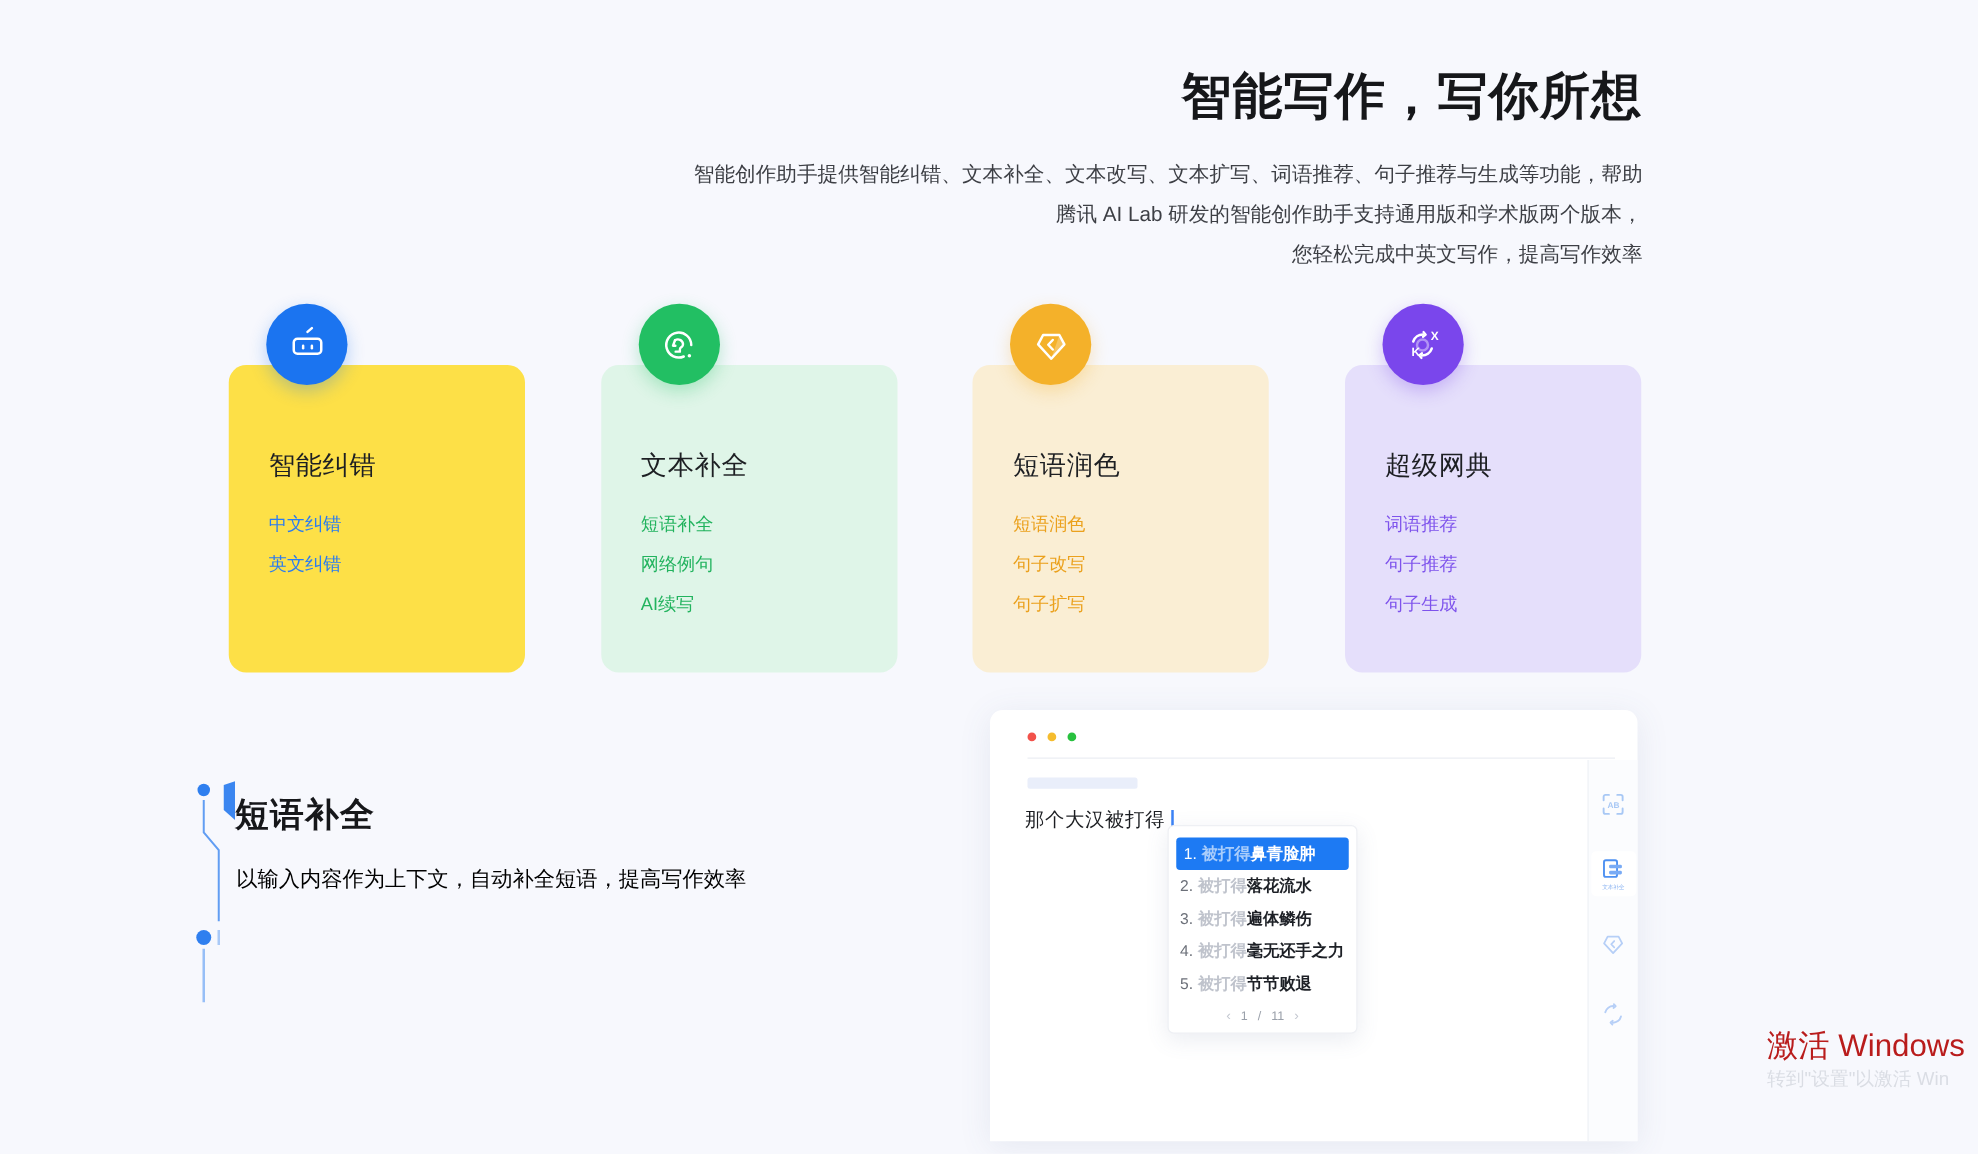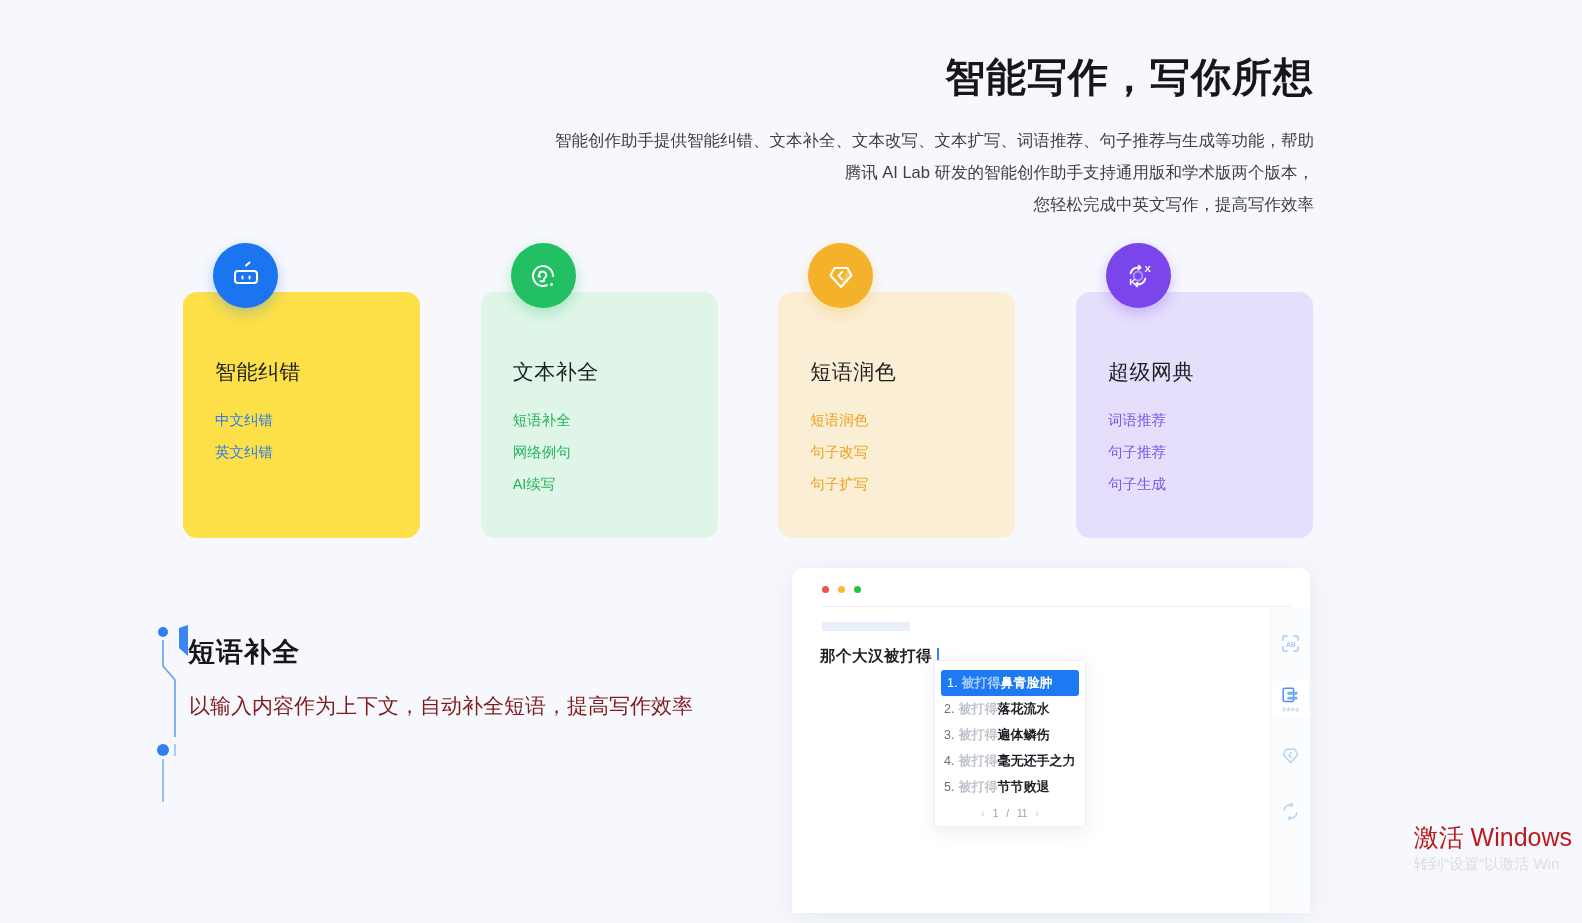--- a/index.html
+++ b/index.html
@@ -97,22 +97,22 @@
     top: 12px;
     font-size: 27px;
     font-weight: 800;
     color: #16171a;
     letter-spacing: 1px;
   }
   .sec-desc {
     position: absolute;
     left: 34px;
     top: 70px;
-    font-size: 21px;
-    color: #7f1d1d;
+    font-size: 17px;
+    color: #000000;
     white-space: nowrap;
   }
 
   
   .demo {
     position: absolute;
     left: 792px;
     top: 568px;
     width: 518px;
     height: 345px;
@@ -129,21 +129,21 @@
   .demo-divider {
     position: absolute; left: 30px; top: 38px;
     width: 470px; height: 1px; background: #eceef3;
   }
   .demo-ph {
     position: absolute; left: 30px; top: 54px;
     width: 88px; height: 9px; background: #e9eefa; border-radius: 2px;
   }
   .demo-text {
     position: absolute; left: 28px; top: 78px;
-    font-size: 15.5px; font-weight: 700; color: #1c1e22; letter-spacing: .5px;
+    font-size: 15.5px; font-weight: 400; color: #1c1e22; letter-spacing: .5px;
     display: flex; align-items: center;
   }
   .caret {
     display: inline-block; width: 2px; height: 18px;
     background: #3b82f6; margin-left: 5px;
   }
 
   .suggest {
     position: absolute; left: 142px; top: 92px;
     width: 152px;

